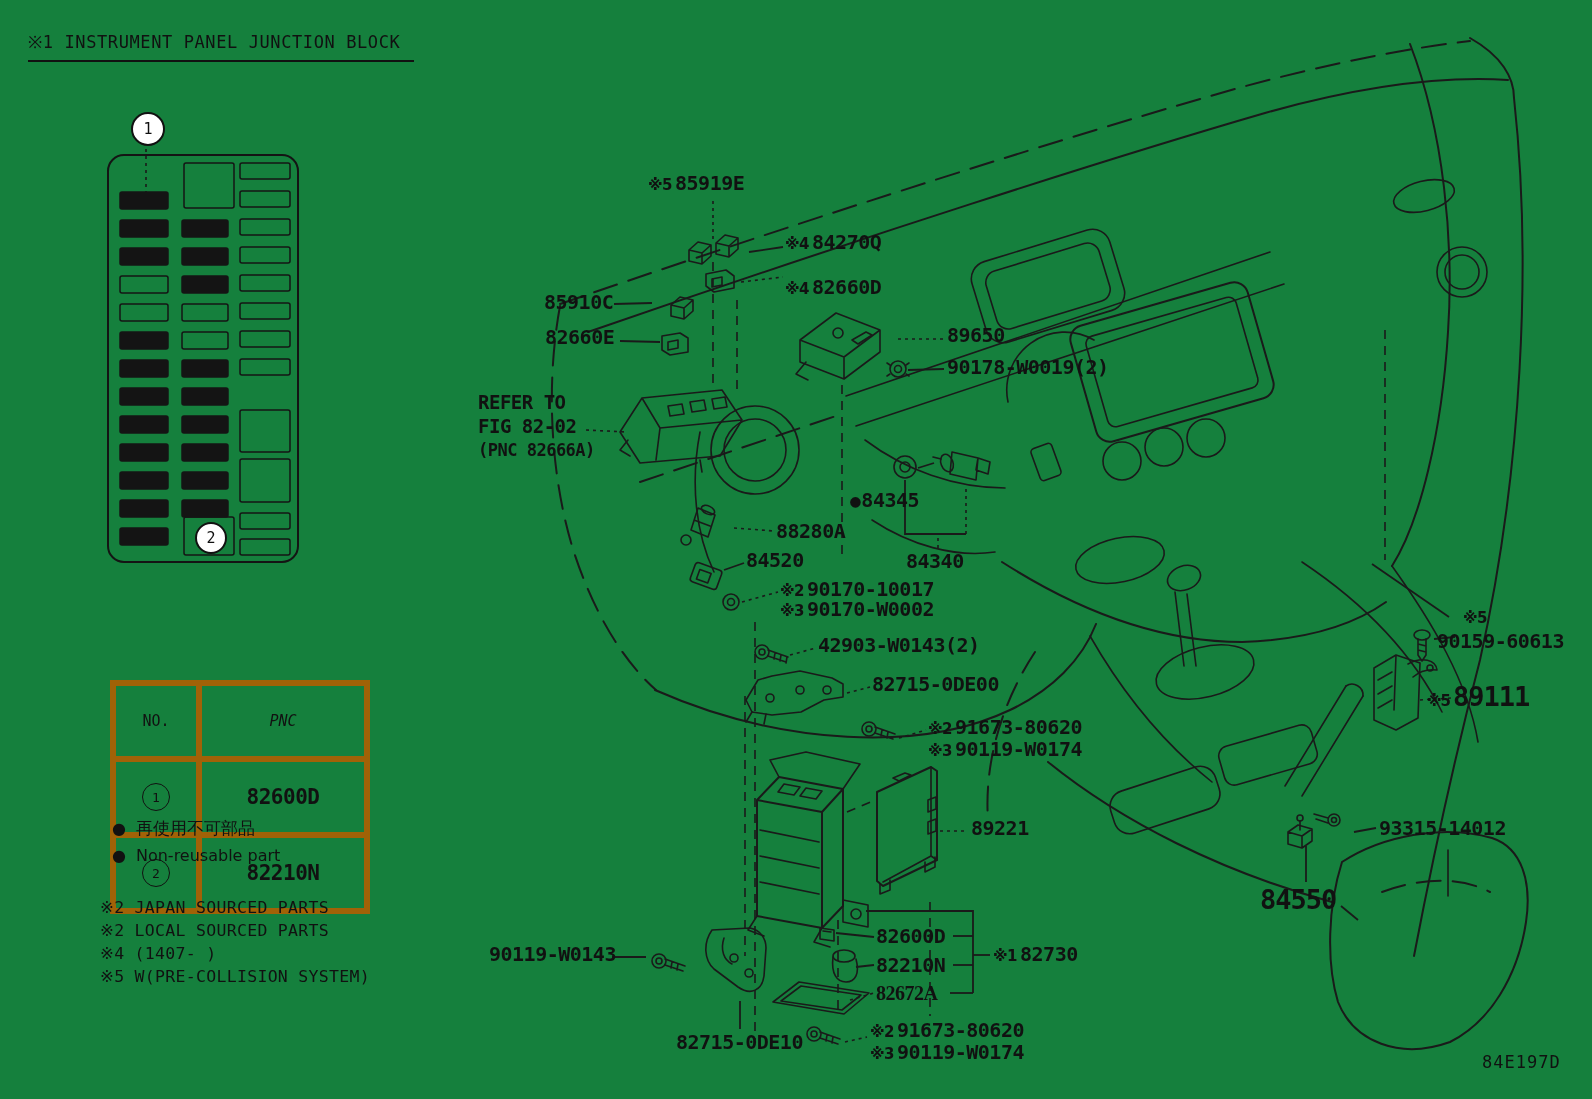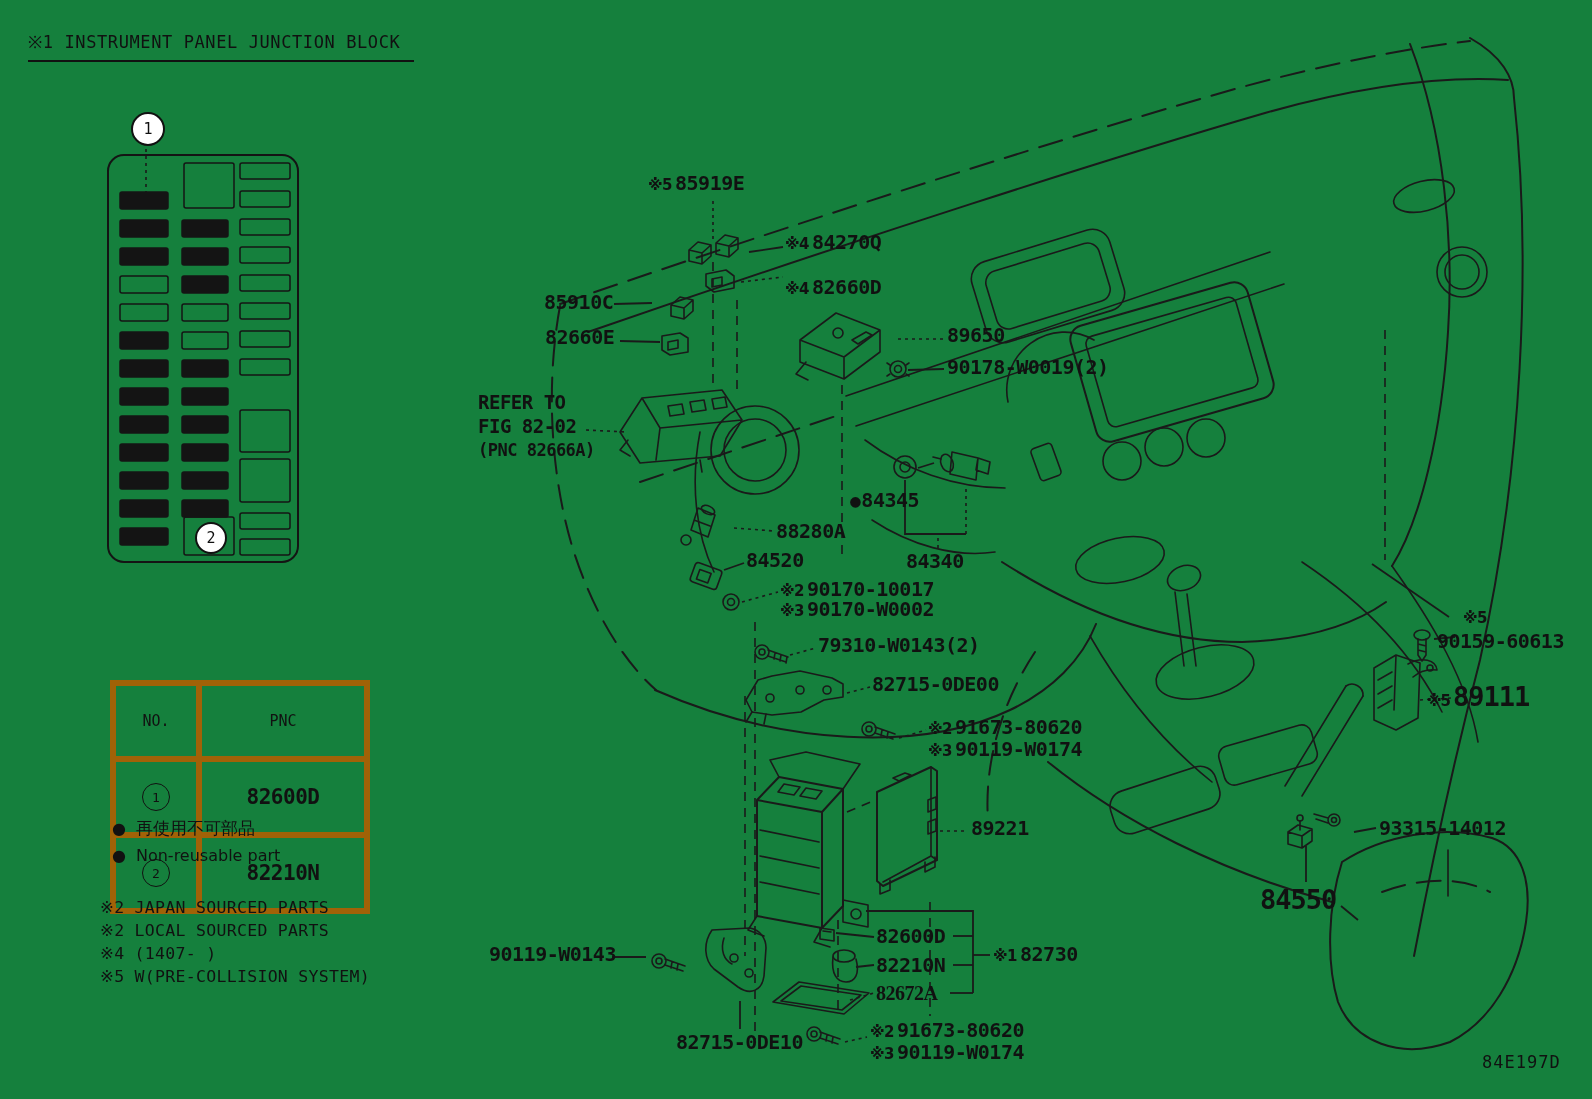--- a/index.html
+++ b/index.html
@@ -25,21 +25,21 @@
   #title{position:absolute;left:28px;top:30px;font:17px "DejaVu Sans Mono",monospace;
          letter-spacing:0.6px;border-bottom:2px solid #111;padding:0 14px 7px 0;}
   .circ{position:absolute;border:2px solid #111;border-radius:50%;background:#fff;
         display:flex;align-items:center;justify-content:center;
         font:15px "DejaVu Sans Mono",monospace;}
   
   #pnc-table{position:absolute;left:110px;top:680px;border-collapse:collapse;}
   #pnc-table td,#pnc-table th{border:6px solid #a16207;padding:16px;text-align:center;vertical-align:middle;}
   #pnc-table th{font:15px "DejaVu Sans Mono",monospace;font-weight:normal;}
   #pnc-table .cno{width:48px;height:38px;}
-  #pnc-table .cpnc{width:130px;}
+  #pnc-table .cpnc{width:130px;font-style:italic;}
   #pnc-table .pncv{font:bold 21px "DejaVu Sans Mono",monospace;letter-spacing:-0.5px;}
   .tcirc{display:inline-flex;width:26px;height:26px;border:1.6px solid #111;border-radius:50%;
          align-items:center;justify-content:center;font:13px "DejaVu Sans Mono",monospace;}
   
   #legend{position:absolute;left:112px;top:815px;font:17px "DejaVu Sans",sans-serif;line-height:27px;}
   #legend .b{margin-right:10px;font-size:16px;}
   #notes{position:absolute;left:100px;top:896px;font:16.5px "DejaVu Sans Mono","DejaVu Sans",monospace;
          line-height:23px;letter-spacing:0.3px;}
   #refer{position:absolute;left:478px;top:390px;font:bold 19px "DejaVu Sans Mono",monospace;
          line-height:24px;letter-spacing:-0.5px;}
@@ -395,21 +395,21 @@
   <div class="pl" style="left:544px;top:291px;"><span>85910C</span></div>
   <div class="pl" style="left:545px;top:326px;"><span>82660E</span></div>
   <div class="pl" style="left:947px;top:324px;"><span>89650</span></div>
   <div class="pl" style="left:947px;top:356px;"><span>90178-W0019(2)</span></div>
   <div class="pl" style="left:850px;top:489px;"><span class="bl">●</span><span>84345</span></div>
   <div class="pl" style="left:776px;top:520px;"><span>88280A</span></div>
   <div class="pl" style="left:746px;top:549px;"><span>84520</span></div>
   <div class="pl" style="left:906px;top:550px;"><span>84340</span></div>
   <div class="pl" style="left:780px;top:578px;"><span class="px">※2</span><span>90170-10017</span></div>
   <div class="pl" style="left:780px;top:598px;"><span class="px">※3</span><span>90170-W0002</span></div>
-  <div class="pl" style="left:818px;top:634px;"><span>79310-W0143(2)</span></div>
+  <div class="pl" style="left:818px;top:634px;"><span>42903-W0143(2)</span></div>
   <div class="pl" style="left:872px;top:673px;"><span>82715-0DE00</span></div>
   <div class="pl" style="left:928px;top:716px;"><span class="px">※2</span><span>91673-80620</span></div>
   <div class="pl" style="left:928px;top:738px;"><span class="px">※3</span><span>90119-W0174</span></div>
   <div class="pl" style="left:971px;top:817px;"><span>89221</span></div>
   <div class="pl" style="left:876px;top:925px;"><span>82600D</span></div>
   <div class="pl" style="left:876px;top:954px;"><span>82210N</span></div>
   <div class="pl" style="left:876px;top:982px;font-family:Liberation Serif, serif;"><span>82672A</span></div>
   <div class="pl" style="left:993px;top:943px;"><span class="px">※1</span><span>82730</span></div>
   <div class="pl" style="left:489px;top:943px;"><span>90119-W0143</span></div>
   <div class="pl" style="left:676px;top:1031px;"><span>82715-0DE10</span></div>

